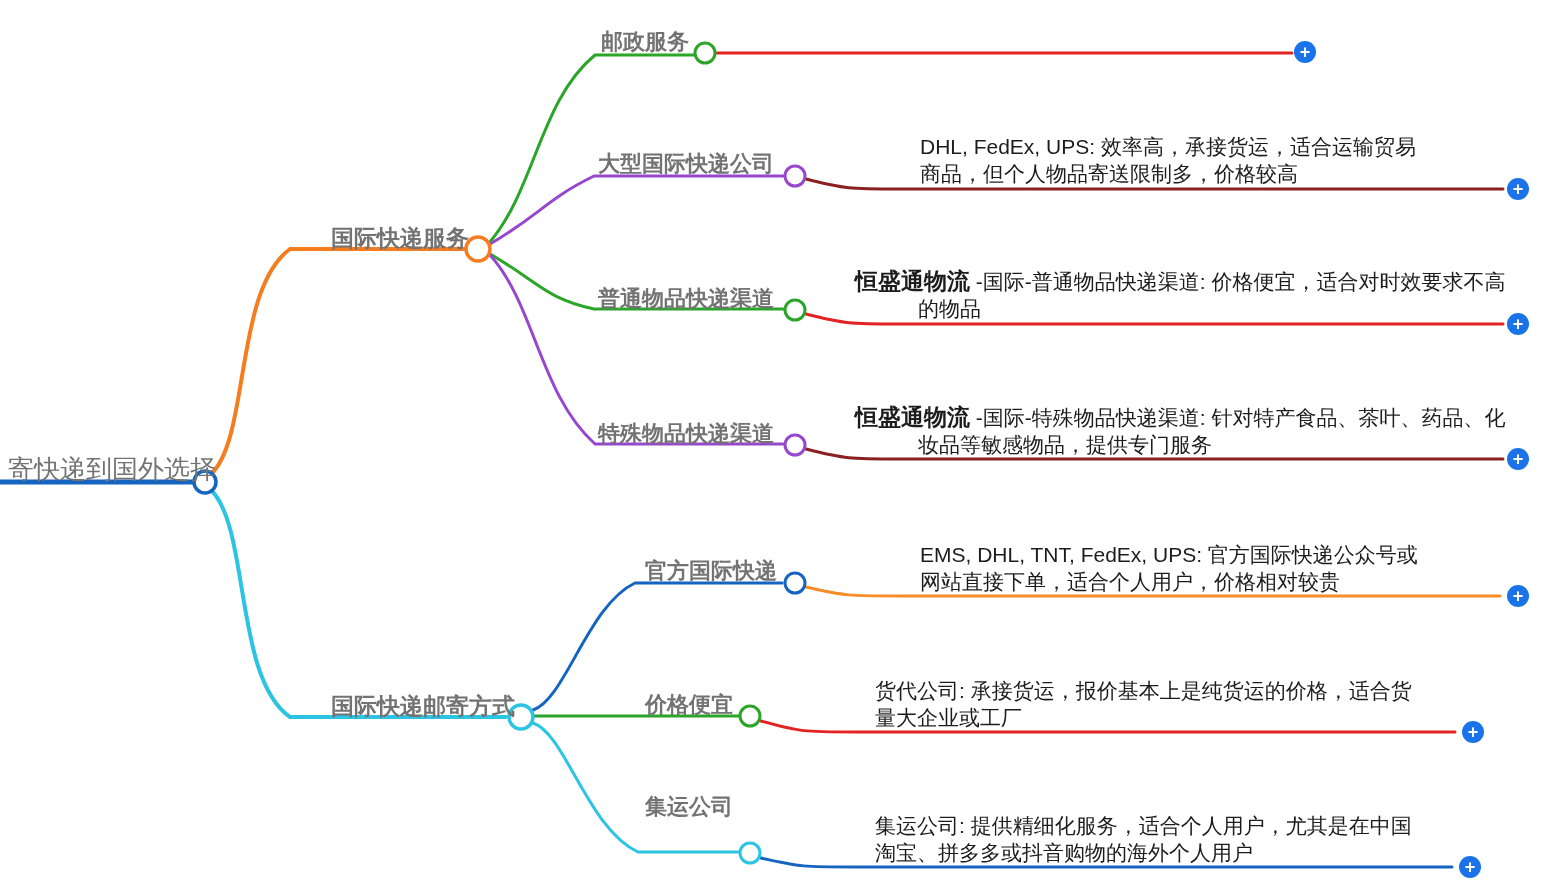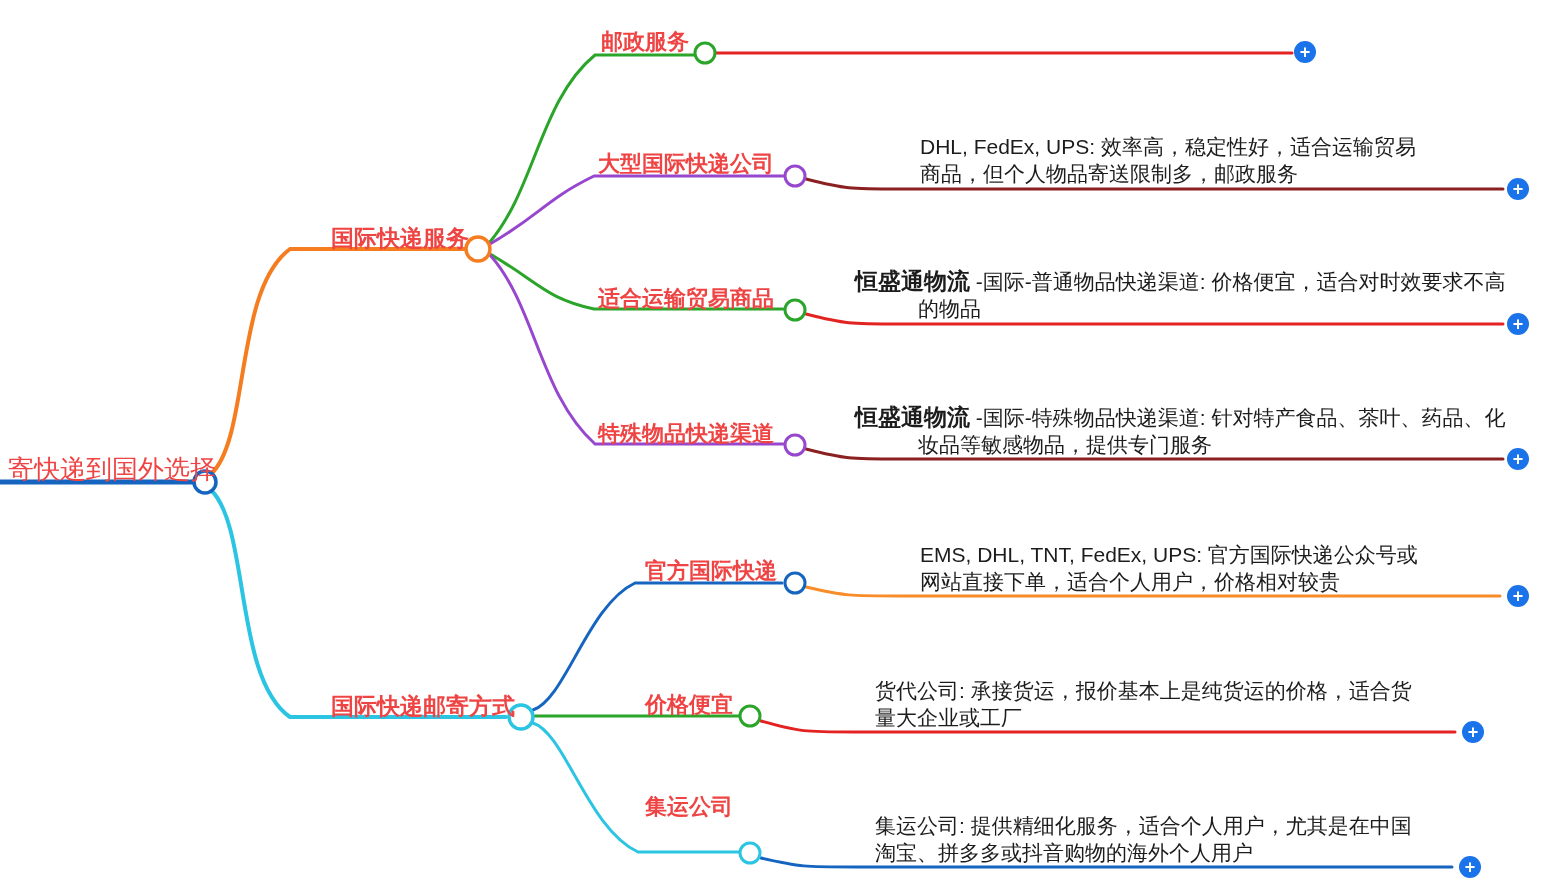--- a/index.html
+++ b/index.html
@@ -1,21 +1,21 @@
 <!DOCTYPE html>
 <html><head>
 <meta charset="utf-8">
 <style>
   html,body{margin:0;padding:0;background:#ffffff;}
   #stage{
     position:relative;width:1560px;height:889px;background:#ffffff;overflow:hidden;
     font-family:"Liberation Sans","DejaVu Sans",sans-serif;
   }
   #edges{position:absolute;left:0;top:0;width:1560px;height:889px;}
-  .lbl{position:absolute;color:#ef4444;white-space:nowrap;}
+  .lbl{position:absolute;color:#737373;white-space:nowrap;}
   .root-lbl{font-size:26px;font-weight:400;}
   .b1-lbl,.b2-lbl{font-size:23px;font-weight:700;}
   .node-lbl{font-size:22px;font-weight:700;}
   .leaf{position:absolute;color:#1c1c1c;font-size:21px;line-height:27px;font-weight:400;}
   .leaf.nowrap{white-space:nowrap;}
   .leaf .hsx{font-weight:700;font-size:23px;}
   .hang{padding-left:63px;text-indent:-63px;}
   .plus{
     position:absolute;width:22px;height:22px;border-radius:50%;
     background:#1A73E8;color:#ffffff;display:flex;align-items:center;justify-content:center;
@@ -62,27 +62,27 @@
     <circle cx="750" cy="716" r="10" fill="#ffffff" stroke="#2AA52A" stroke-width="3"></circle>
     <circle cx="750" cy="853" r="10" fill="#ffffff" stroke="#2BC4E2" stroke-width="3"></circle>
   </svg>
 
   <div class="lbl root-lbl" style="left:8px;top:452px;">寄快递到国外选择</div>
   <div class="lbl b1-lbl" style="left:331px;top:223px;">国际快递服务</div>
   <div class="lbl b2-lbl" style="left:331px;top:691px;">国际快递邮寄方式</div>
 
   <div class="lbl node-lbl" style="left:601px;top:27px;">邮政服务</div>
   <div class="lbl node-lbl" style="left:598px;top:149px;">大型国际快递公司</div>
-  <div class="lbl node-lbl" style="left:598px;top:284px;">适合运输贸易商品</div>
+  <div class="lbl node-lbl" style="left:598px;top:284px;">普通物品快递渠道</div>
   <div class="lbl node-lbl" style="left:598px;top:419px;">特殊物品快递渠道</div>
   <div class="lbl node-lbl" style="left:645px;top:556px;">官方国际快递</div>
   <div class="lbl node-lbl" style="left:645px;top:690px;">价格便宜</div>
   <div class="lbl node-lbl" style="left:645px;top:792px;">集运公司</div>
 
-  <div class="leaf" style="left:920px;top:133px;width:500px;">DHL, FedEx, UPS: 效率高，稳定性好，适合运输贸易商品，但个人物品寄送限制多，邮政服务</div>
+  <div class="leaf" style="left:920px;top:133px;width:500px;">DHL, FedEx, UPS: 效率高，承接货运，适合运输贸易商品，但个人物品寄送限制多，价格较高</div>
   <div class="leaf hang" style="left:855px;top:268px;width:600px;">
     <span class="hsx">恒盛通物流</span><span> -国际-普通物品快递渠道: 价格便宜，适合对时效要求不高的物品</span>
   </div>
   <div class="leaf hang" style="left:855px;top:404px;width:600px;">
     <span class="hsx">恒盛通物流</span><span> -国际-特殊物品快递渠道: 针对特产食品、茶叶、药品、化妆品等敏感物品，提供专门服务</span>
   </div>
   <div class="leaf" style="left:920px;top:541px;width:515px;">EMS, DHL, TNT, FedEx, UPS: 官方国际快递公众号或网站直接下单，适合个人用户，价格相对较贵</div>
   <div class="leaf" style="left:875px;top:677px;width:545px;">货代公司: 承接货运，报价基本上是纯货运的价格，适合货量大企业或工厂</div>
   <div class="leaf" style="left:875px;top:812px;width:545px;">集运公司: 提供精细化服务，适合个人用户，尤其是在中国淘宝、拼多多或抖音购物的海外个人用户</div>
 

